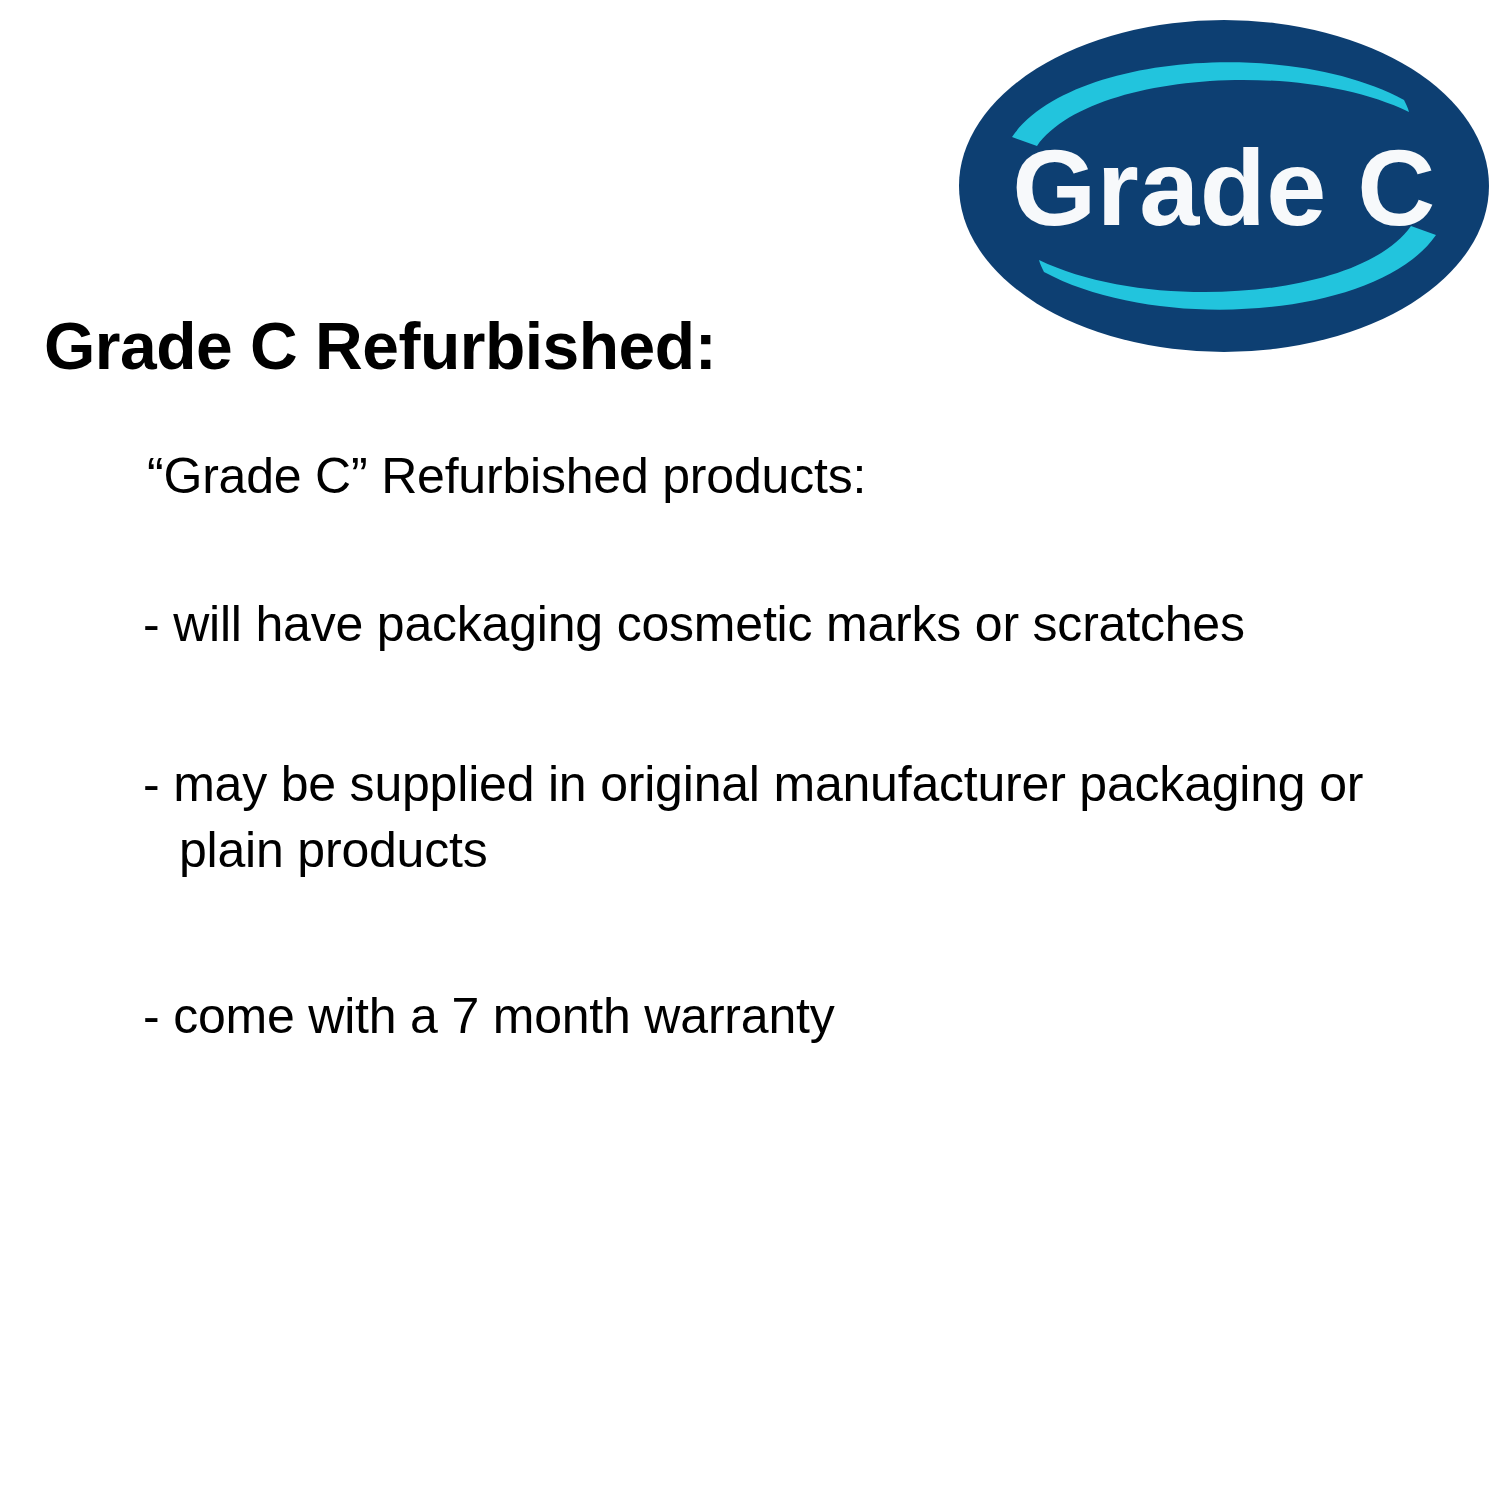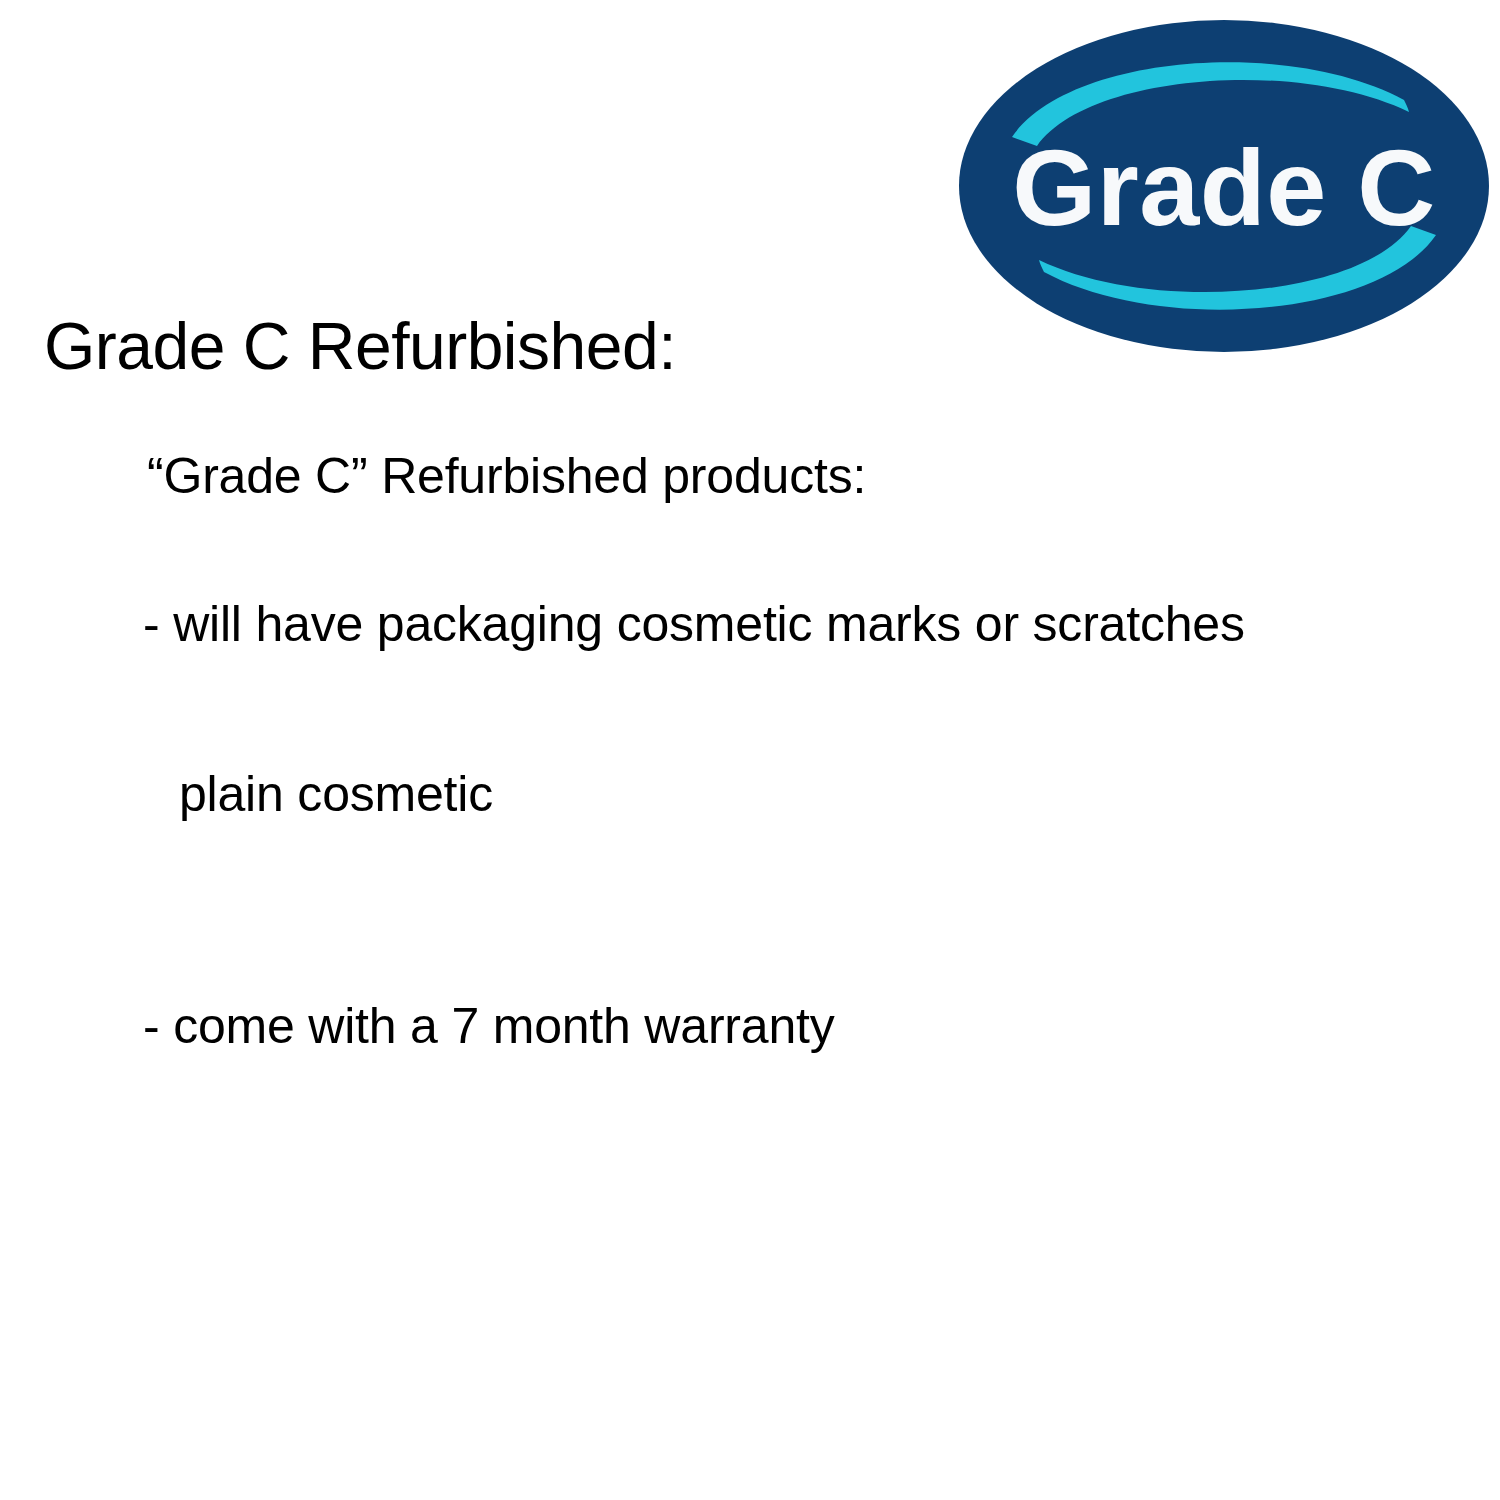--- a/index.html
+++ b/index.html
@@ -36,21 +36,21 @@
     fill: #f7f9fb;
     letter-spacing: 0.5px;
   }
 
   
   #page-title {
     position: absolute;
     left: 44px;
     top: 268px;
     font-size: 66px;
-    font-weight: normal;
+    font-weight: bold;
     line-height: 1.05;
     letter-spacing: -0.5px;
     white-space: nowrap;
     font-stretch: condensed;
   }
 
   
   #body-copy {
     position: absolute;
     left: 143px;
@@ -112,21 +112,22 @@
   <div class="intro-line">
     <div class="body-line">“Grade C” Refurbished products:</div>
   </div>
 
 
   <div class="bullet-block">
     <div class="body-line">- will have packaging cosmetic marks or scratches</div>
   </div>
 
   <div class="bullet-block tall">
-    <div class="body-line bullet-cont">plain cosmetic</div>
+    <div class="body-line">- may be supplied in original manufacturer packaging or</div>
+    <div class="body-line bullet-cont">plain products</div>
   </div>
 
 
   <div class="bullet-block bullet-last">
     <div class="body-line">- come with a 7 month warranty</div>
   </div>
 
 </div>
 
 </body></html>

